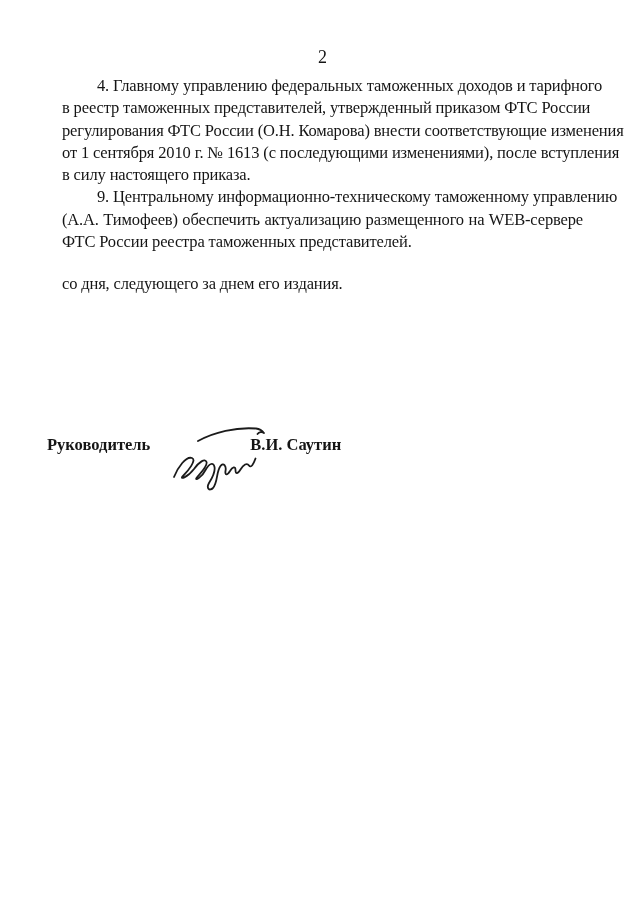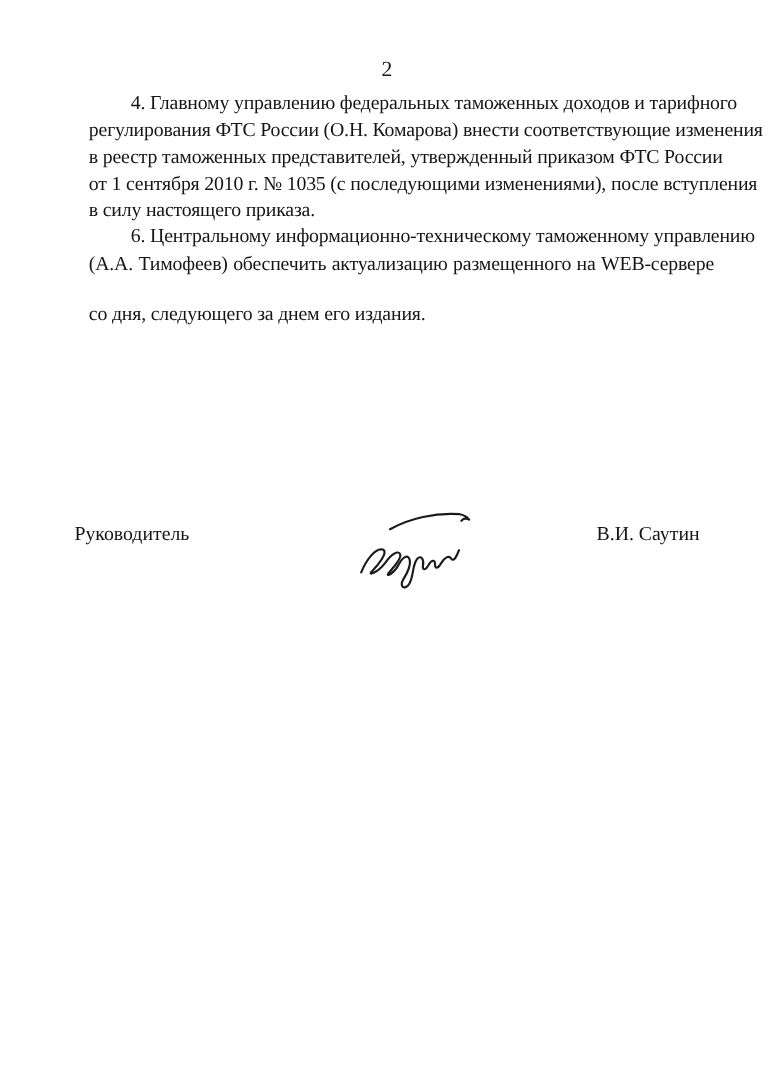--- a/index.html
+++ b/index.html
@@ -31,42 +31,42 @@
     line-height: 22px;
   }
   .body-text {
     position: absolute;
     top: 75px;
     left: 62px;
     width: 521px;
     font-size: 16.5px;
     line-height: 22.3px;
     letter-spacing: -0.15px;
-    margin-left: 12px;
   }
   .para { margin: 0; }
   
   .para:nth-child(4) { margin-top: 20px; }
   .line {
     white-space: nowrap;
     text-align: justify;
     text-align-last: justify;
   }
   .line.first { text-indent: 35px; }
   .line.last  { text-align-last: left; font-family: Liberation Serif, serif; }
   .sig-row {
     position: absolute;
     top: 434px;
-    left: 62px;
+    left: 47px;
     width: 521px;
     display: flex;
-    justify-content: space-between;
+    justify-content: flex-start;
     align-items: flex-start;
     font-size: 16.5px;
     line-height: 22.3px;
+    font-weight: bold;
   }
   .sig-title, .sig-name { white-space: nowrap; }
   .sig-autograph {
     position: relative;
     left: 18px;
     margin-top: -14px;
     width: 100px;
     height: 74px;
     flex: 0 0 auto;
   }
@@ -81,30 +81,31 @@
 </head>
 <body>
 
 <div class="page">
 
   <div class="page-number">2</div>
 
   <div class="body-text">
       <div class="para">
         <div class="line first">4. Главному управлению федеральных таможенных доходов и тарифного</div>
+        <div class="line">в реестр таможенных представителей, утвержденный приказом ФТС России</div>
         <div class="line">регулирования ФТС России (О.Н. Комарова) внести соответствующие изменения</div>
-        <div class="line">в реестр таможенных представителей, утвержденный приказом ФТС России</div>
-        <div class="line">от 1 сентября 2010 г. № 1035 (с последующими изменениями), после вступления</div>
+        <div class="line">от 1 сентября 2010 г. № 1613 (с последующими изменениями), после вступления</div>
         <div class="line last">в силу настоящего приказа.</div>
       </div>
       <div class="para">
       </div>
       <div class="para">
-        <div class="line first">6. Центральному информационно-техническому таможенному управлению</div>
+        <div class="line first">9. Центральному информационно-техническому таможенному управлению</div>
         <div class="line">(А.А. Тимофеев) обеспечить актуализацию размещенного на WEB-сервере</div>
+        <div class="line last">ФТС России реестра таможенных представителей.</div>
       </div>
       <div class="para">
         <div class="line last">со дня, следующего за днем его издания.</div>
       </div>
     </div>
 
   <div class="sig-row">
     <span class="sig-title">Руководитель</span>
 
     <svg class="sig-autograph" viewBox="0 0 100 74" xmlns="http://www.w3.org/2000/svg">

